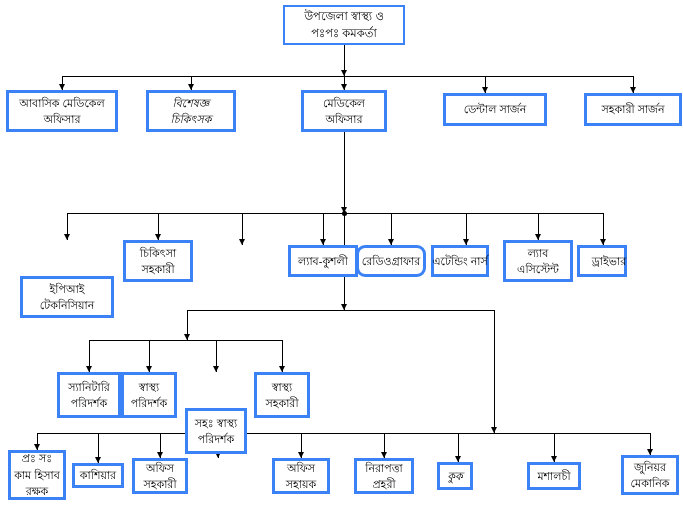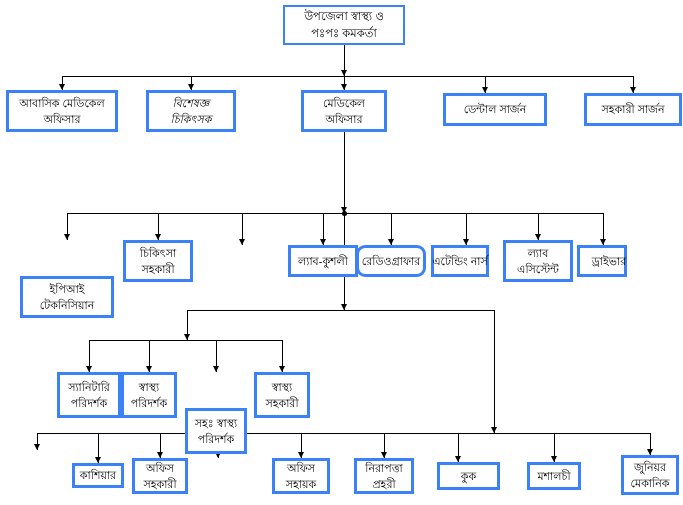--- a/index.html
+++ b/index.html
@@ -178,36 +178,41 @@
       <span>পরিদর্শক</span>
     </div>
     <div class="node" style="left: 185px; top: 372px; width: 62px; height: 46px; margin-top: 36px;">
       <span>সহঃ স্বাস্থ্য</span>
       <span>পরিদর্শক</span>
     </div>
     <div class="node" style="left: 254px; top: 372px; width: 56px; height: 46px;">
       <span>স্বাস্থ্য</span>
       <span>সহকারী</span>
     </div>
+    <div class="node" style="left: 8px; top: 450px; width: 58px; height: 50px;">
+      <span>প্রঃ সঃ</span>
+      <span>কাম হিসাব</span>
+      <span>রক্ষক</span>
+    </div>
     <div class="node" style="left: 72px; top: 463px; width: 52px; height: 25px;">
       <span>কাশিয়ার</span>
     </div>
     <div class="node" style="left: 132px; top: 458px; width: 56px; height: 36px;">
       <span>অফিস</span>
       <span>সহকারী</span>
     </div>
     <div class="node" style="left: 272px; top: 458px; width: 58px; height: 36px;">
       <span>অফিস</span>
       <span>সহায়ক</span>
     </div>
     <div class="node" style="left: 354px; top: 458px; width: 60px; height: 36px;">
       <span>নিরাপত্তা</span>
       <span>প্রহরী</span>
     </div>
-    <div class="node" style="left: 437px; top: 462px; width: 63px; height: 28px;">
+    <div class="node" style="left: 437px; top: 462px; width: 36px; height: 28px; font-style: italic;">
       <span>কুক</span>
     </div>
     <div class="node" style="left: 527px; top: 462px; width: 54px; height: 28px;">
       <span>মশালচী</span>
     </div>
     <div class="node" style="left: 621px; top: 455px; width: 58px; height: 40px; text-align: center;">
       <span>জুনিয়র</span>
       <span>মেকানিক</span>
     </div>
   </div>

